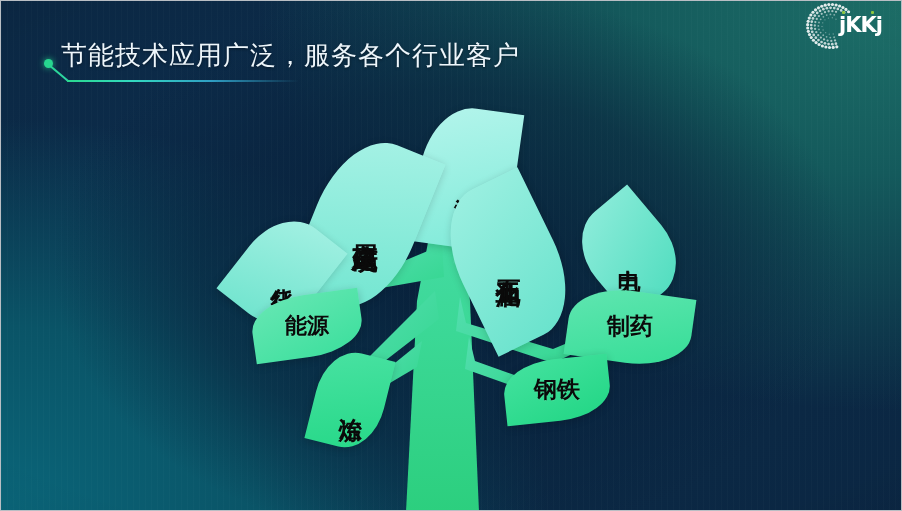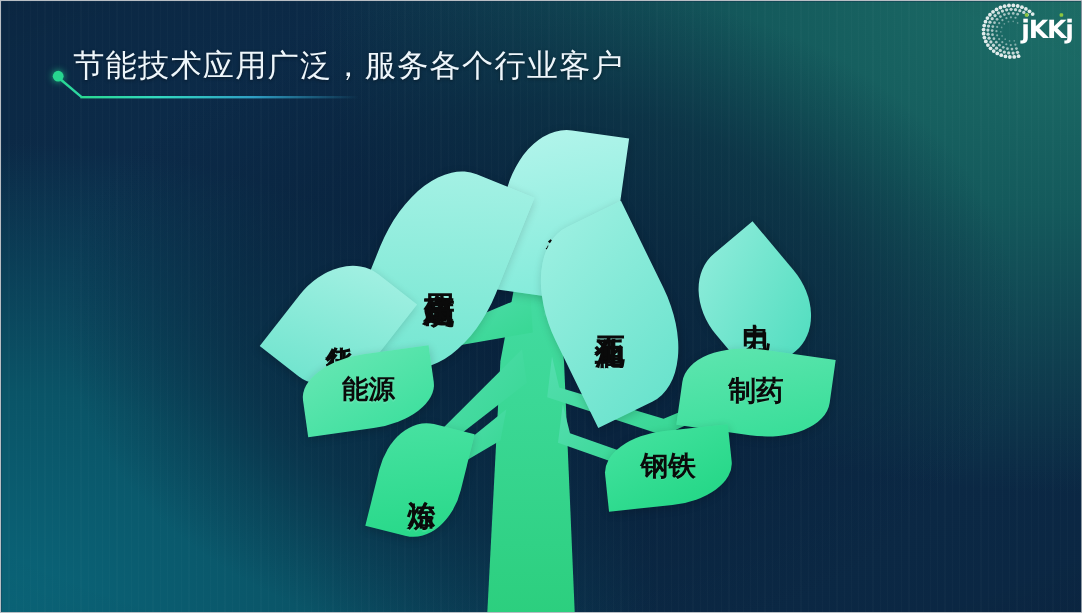--- a/index.html
+++ b/index.html
@@ -33,21 +33,21 @@
   }
   .bg-scan{
     position:absolute;inset:0;opacity:.05;
     background:repeating-linear-gradient(90deg, rgba(255,255,255,.35) 0 1px, rgba(255,255,255,0) 1px 6px);
   }
 
   
   .title-wrap{position:absolute;left:0;top:0;width:902px;height:110px;}
   .title-text{
     position:absolute;left:60px;top:41px;
-    font-family:Liberation Serif, serif;
+    font-family:Liberation Sans, sans-serif;
     font-size:26px;line-height:1;color:#eef6fb;
     letter-spacing:1px;
     white-space:nowrap;
     text-shadow:0 1px 3px rgba(0,0,0,.45);
   }
   .title-dot{
     position:absolute;left:43px;top:58px;
     width:9px;height:9px;border-radius:50%;
     background:#27d68f;
     box-shadow:0 0 6px rgba(39,214,143,.85);
@@ -59,21 +59,21 @@
     transform:rotate(40deg);transform-origin:0 50%;
   }
   .title-rule{
     position:absolute;left:66px;top:79px;
     width:232px;height:1.6px;
     background:linear-gradient(90deg,#2ad88f 0%,#33d9c0 28%,#2f9fc4 62%,rgba(47,120,180,0) 100%);
   }
 
   
   .logo-box{
-    position:absolute;right:0;top:0;
+    position:absolute;right:12px;top:0;
     width:92px;height:52px;
   }
   .logo-svg{position:absolute;left:0;top:0;}
 
   
   .tree-svg{position:absolute;left:0;top:0;}
 
   
   .leaf{
     position:absolute;

